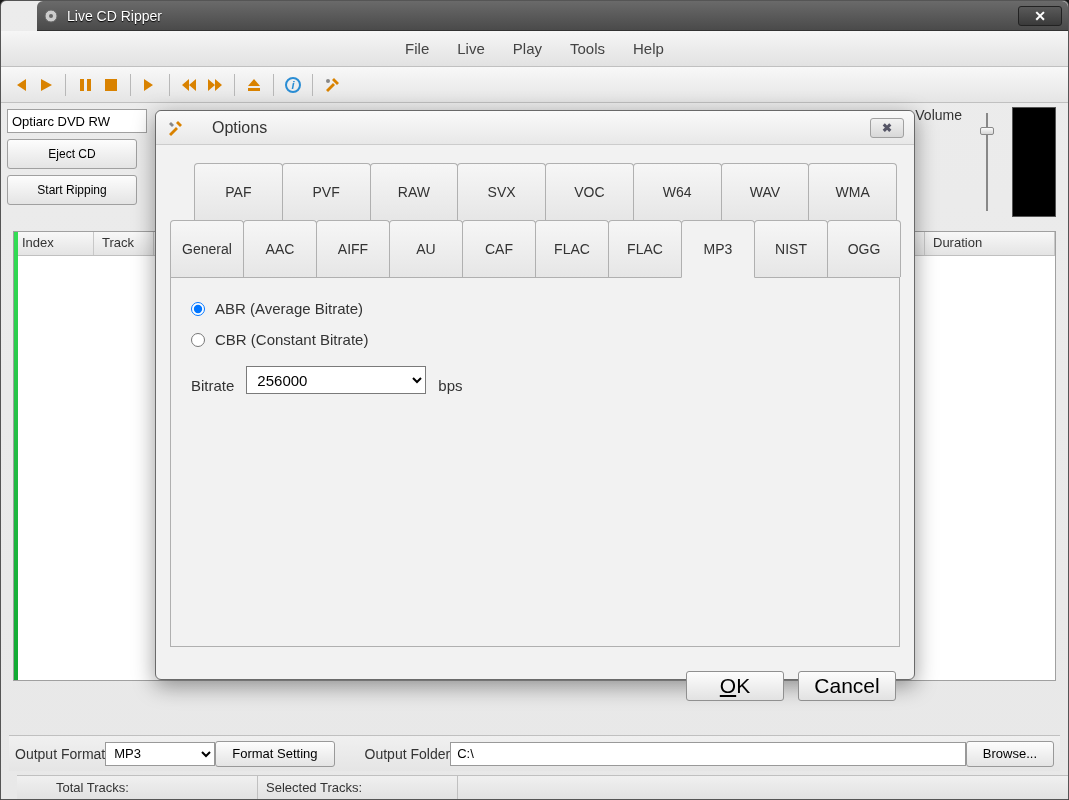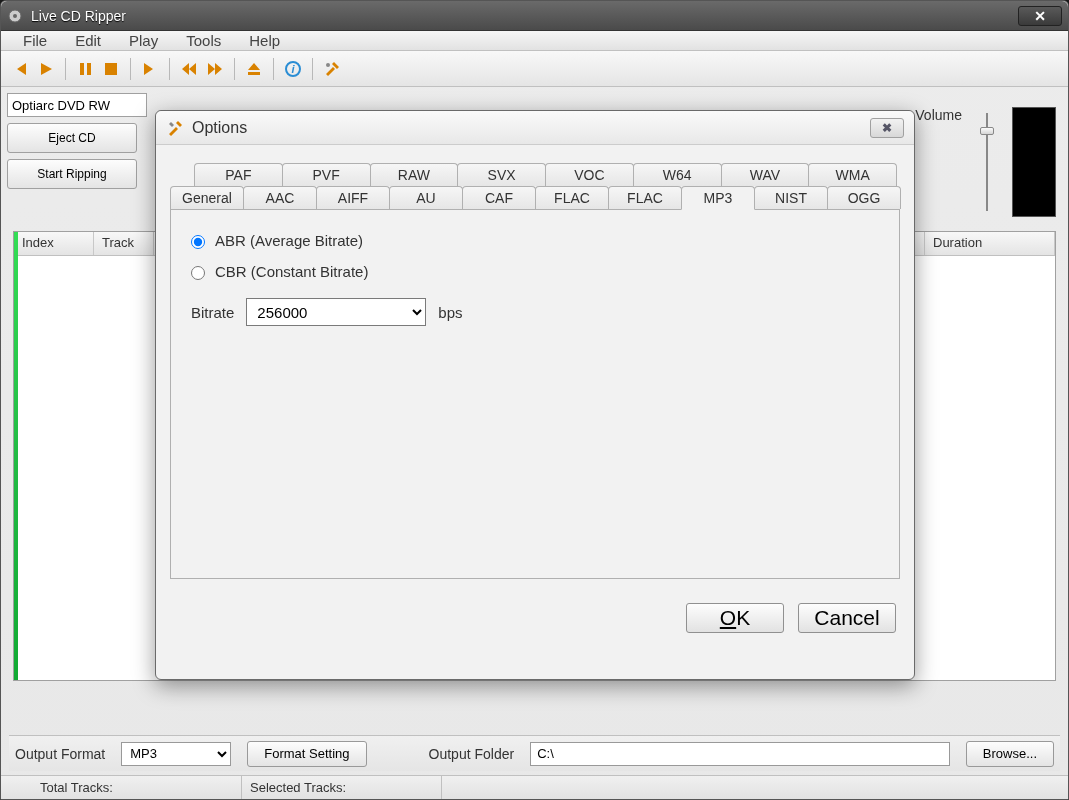--- a/index.html
+++ b/index.html
@@ -7,33 +7,34 @@
 
 .window {
   position: absolute; left: 0; top: 0; width: 1069px; height: 800px;
   background: linear-gradient(to bottom, #ececec 0%, #e8e8e8 100%);
   border: 1px solid #555; border-radius: 6px 6px 0 0;
 }
 .titlebar {
   height: 30px; background: linear-gradient(to bottom, #6a6a6a 0%, #5a5a5a 50%, #4a4a4a 100%);
   display: flex; align-items: center; padding: 0 6px; border-radius: 6px 6px 0 0;
   border-bottom: 1px solid #333;
+  margin-left: 36px;
 }
 .titlebar .icon { width: 16px; height: 16px; margin-right: 8px; }
 .titlebar .title { color: #fff; font-size: 14px; text-shadow: 0 1px 1px #000; flex: 1; }
 .titlebar .close-btn {
   width: 44px; height: 20px; background: linear-gradient(to bottom,#5a5a5a,#3a3a3a);
   border: 1px solid #222; border-radius: 3px; color: #fff; font-size: 14px; font-weight: bold;
   display: flex; align-items: center; justify-content: center; cursor: pointer;
 }
 
 .menubar {
-  height: 20px; background: linear-gradient(to bottom,#f6f6f6,#e2e2e2);
+  height: 36px; background: linear-gradient(to bottom,#f6f6f6,#e2e2e2);
   display: flex; align-items: center; padding: 0 8px; border-bottom: 1px solid #c0c0c0;
-  font-size: 15px; color: #444;
+  font-size: 15px; color: #444; justify-content: center;
 }
 .menubar .menu-item { padding: 2px 14px; cursor: pointer; }
 
 .toolbar {
   height: 36px; background: linear-gradient(to bottom,#f8f8f8,#e5e5e5);
   display: flex; align-items: center; padding: 0 8px; gap: 4px;
   border-bottom: 1px solid #c0c0c0;
 }
 .tb-btn { width: 22px; height: 22px; display: flex; align-items: center; justify-content: center; cursor: pointer; }
 .tb-sep { width: 1px; height: 22px; background: #b8b8b8; margin: 0 4px; }
@@ -67,71 +68,72 @@
   border: 1px solid #a0a0a0; background: #fff;
 }
 .grid-head { display: flex; height: 24px; background: linear-gradient(to bottom,#f8f8f8,#e4e4e4); border-bottom: 1px solid #c0c0c0; }
 .grid-col { border-right: 1px solid #c8c8c8; padding: 3px 8px; font-size: 13px; color: #333; }
 .gc0{width:80px;} .gc1{width:60px;} .gc2{flex:1;} .gc3{width:130px;}
 .grid-body { height: calc(100% - 24px); background: #fff; }
 .green-edge { position: absolute; left: 0; top: 0; bottom: 0; width: 4px; background: linear-gradient(to bottom,#3d5,#2b4,#1a3); }
 
 .bottom-controls {
   position: absolute; left: 8px; right: 8px; bottom: 28px; height: 36px;
-  display: flex; align-items: center; gap: 16px; font-size: 14px; color: #333;
+  display: flex; align-items: center; gap: 0; font-size: 14px; color: #333;
   border-top: 1px solid #c0c0c0; background: linear-gradient(to bottom,#f0f0f0,#e5e5e5);
   padding: 17px 6px;
 }
 .bc-select { width: 110px; height: 24px; border: 1px solid #999; background: #fff; font-size: 13px; padding: 2px 4px; }
 .bc-btn { height: 26px; padding: 0 16px; background: linear-gradient(to bottom,#fdfdfd,#e4e4e4); border: 1px solid #999; border-radius: 3px; font-size: 13px; cursor: pointer; }
 .bc-input { flex: 1; height: 24px; border: 1px solid #999; background: #fff; font-size: 13px; padding: 2px 6px; }
 
 .statusbar {
-  position: absolute; left: 0; right: 0; bottom: 0; height: 24px;
+  position: absolute; left: 16px; right: 0; bottom: 0; height: 24px;
   display: flex; font-size: 13px; color: #333;
   background: linear-gradient(to bottom,#f0f0f0,#e2e2e2); border-top: 1px solid #c0c0c0; padding-left: 31px;
 }
 .status-cell { padding: 0 8px; border-right: 1px solid #c0c0c0; height: 100%; display: flex; align-items: center; }
 .sc0{width:210px;} .sc1{width:200px;} .sc2{flex:1;}
 
 
 .dialog {
   position: absolute; left: 155px; top: 110px; width: 760px; height: 570px;
   background: #f2f2f2; border: 1px solid #6a6a6a; border-radius: 6px;
   box-shadow: 0 6px 22px rgba(0,0,0,0.4);
 }
 .dlg-title {
   height: 34px; background: linear-gradient(to bottom,#fafafa,#e8e8e8);
   display: flex; align-items: center; padding: 8px 10px; border-bottom: 1px solid #ccc;
   border-radius: 6px 6px 0 0;
+  gap: 20px;
 }
 .dlg-title .wrench { width: 18px; height: 18px; margin-right: 8px; }
 .dlg-title .dlg-text { font-size: 16px; color: #333; flex: 1; }
 .dlg-close {
   width: 34px; height: 20px; background: linear-gradient(to bottom,#f2f2f2,#d8d8d8);
   border: 1px solid #a0a0a0; border-radius: 3px; color: #556; font-size: 12px;
   display: flex; align-items: center; justify-content: center; cursor: pointer; font-weight: bold;
 }
 
 .tab-area { padding: 18px 14px 10px; }
 .tab-row { display: flex; gap: 0; }
 .tab {
-  padding: 3px 0; font-size: 14px; color: #333; background: linear-gradient(to bottom,#f6f6f6,#e6e6e6);
+  padding: 20px 0; font-size: 14px; color: #333; background: linear-gradient(to bottom,#f6f6f6,#e6e6e6);
   border: 1px solid #b0b0b0; border-bottom: none; border-radius: 4px 4px 0 0;
   text-align: center; cursor: pointer; flex: 1; margin-right: -1px;
 }
 .tab.active { background: #f2f2f2; position: relative; z-index: 2; border-bottom: 1px solid #f2f2f2; margin-bottom: -1px; font-weight: normal; }
 
 .tab-content {
   border: 1px solid #b0b0b0; height: 370px; padding: 22px 20px;
   background: #f2f2f2;
 }
-.radio-row { display: flex; align-items: flex-end; gap: 10px; margin-bottom: 14px; font-size: 15px; color: #333; }
+.radio-row { display: flex; align-items: center; gap: 10px; margin-bottom: 14px; font-size: 15px; color: #333; }
 .radio-row input { width: 14px; height: 14px; }
-.bitrate-row { display: flex; align-items: center; gap: 12px; margin-top: 18px; font-size: 15px; color: #333; }
+.bitrate-row { display: flex; align-items: flex-end; gap: 12px; margin-top: 18px; font-size: 15px; color: #333; }
 .br-select { width: 180px; height: 28px; border: 1px solid #7a7a7a; background: #fff; font-size: 15px; padding: 2px 6px; }
 
 .dlg-buttons { display: flex; justify-content: flex-end; gap: 14px; padding: 14px 18px; }
 .dlg-btn {
   width: 98px; height: 30px; background: linear-gradient(to bottom,#fdfdfd,#e2e2e2);
   border: 1px solid #909090; border-radius: 3px; font-size: 21px; cursor: pointer;
   text-decoration: underline; text-decoration-color: transparent;
 }
 
 svg { display: block; }
@@ -147,21 +149,21 @@
           <circle cx="8" cy="8" r="6" fill="#ccc" stroke="#666"></circle>
           <circle cx="8" cy="8" r="2" fill="#666"></circle>
         </svg>
     </span>
     <span class="title">Live CD Ripper</span>
     <div class="close-btn">✕</div>
   </div>
 
   <div class="menubar">
     <div class="menu-item">File</div>
-    <div class="menu-item">Edit</div>
+    <div class="menu-item">Live</div>
     <div class="menu-item">Play</div>
     <div class="menu-item">Tools</div>
     <div class="menu-item">Help</div>
   </div>
 
   <div class="toolbar">
     <div class="tb-btn">
         <svg width="16" height="16">
           <path d="M3 2v12M14 2L5 8l9 6z" fill="#d98200"></path>
         </svg>

